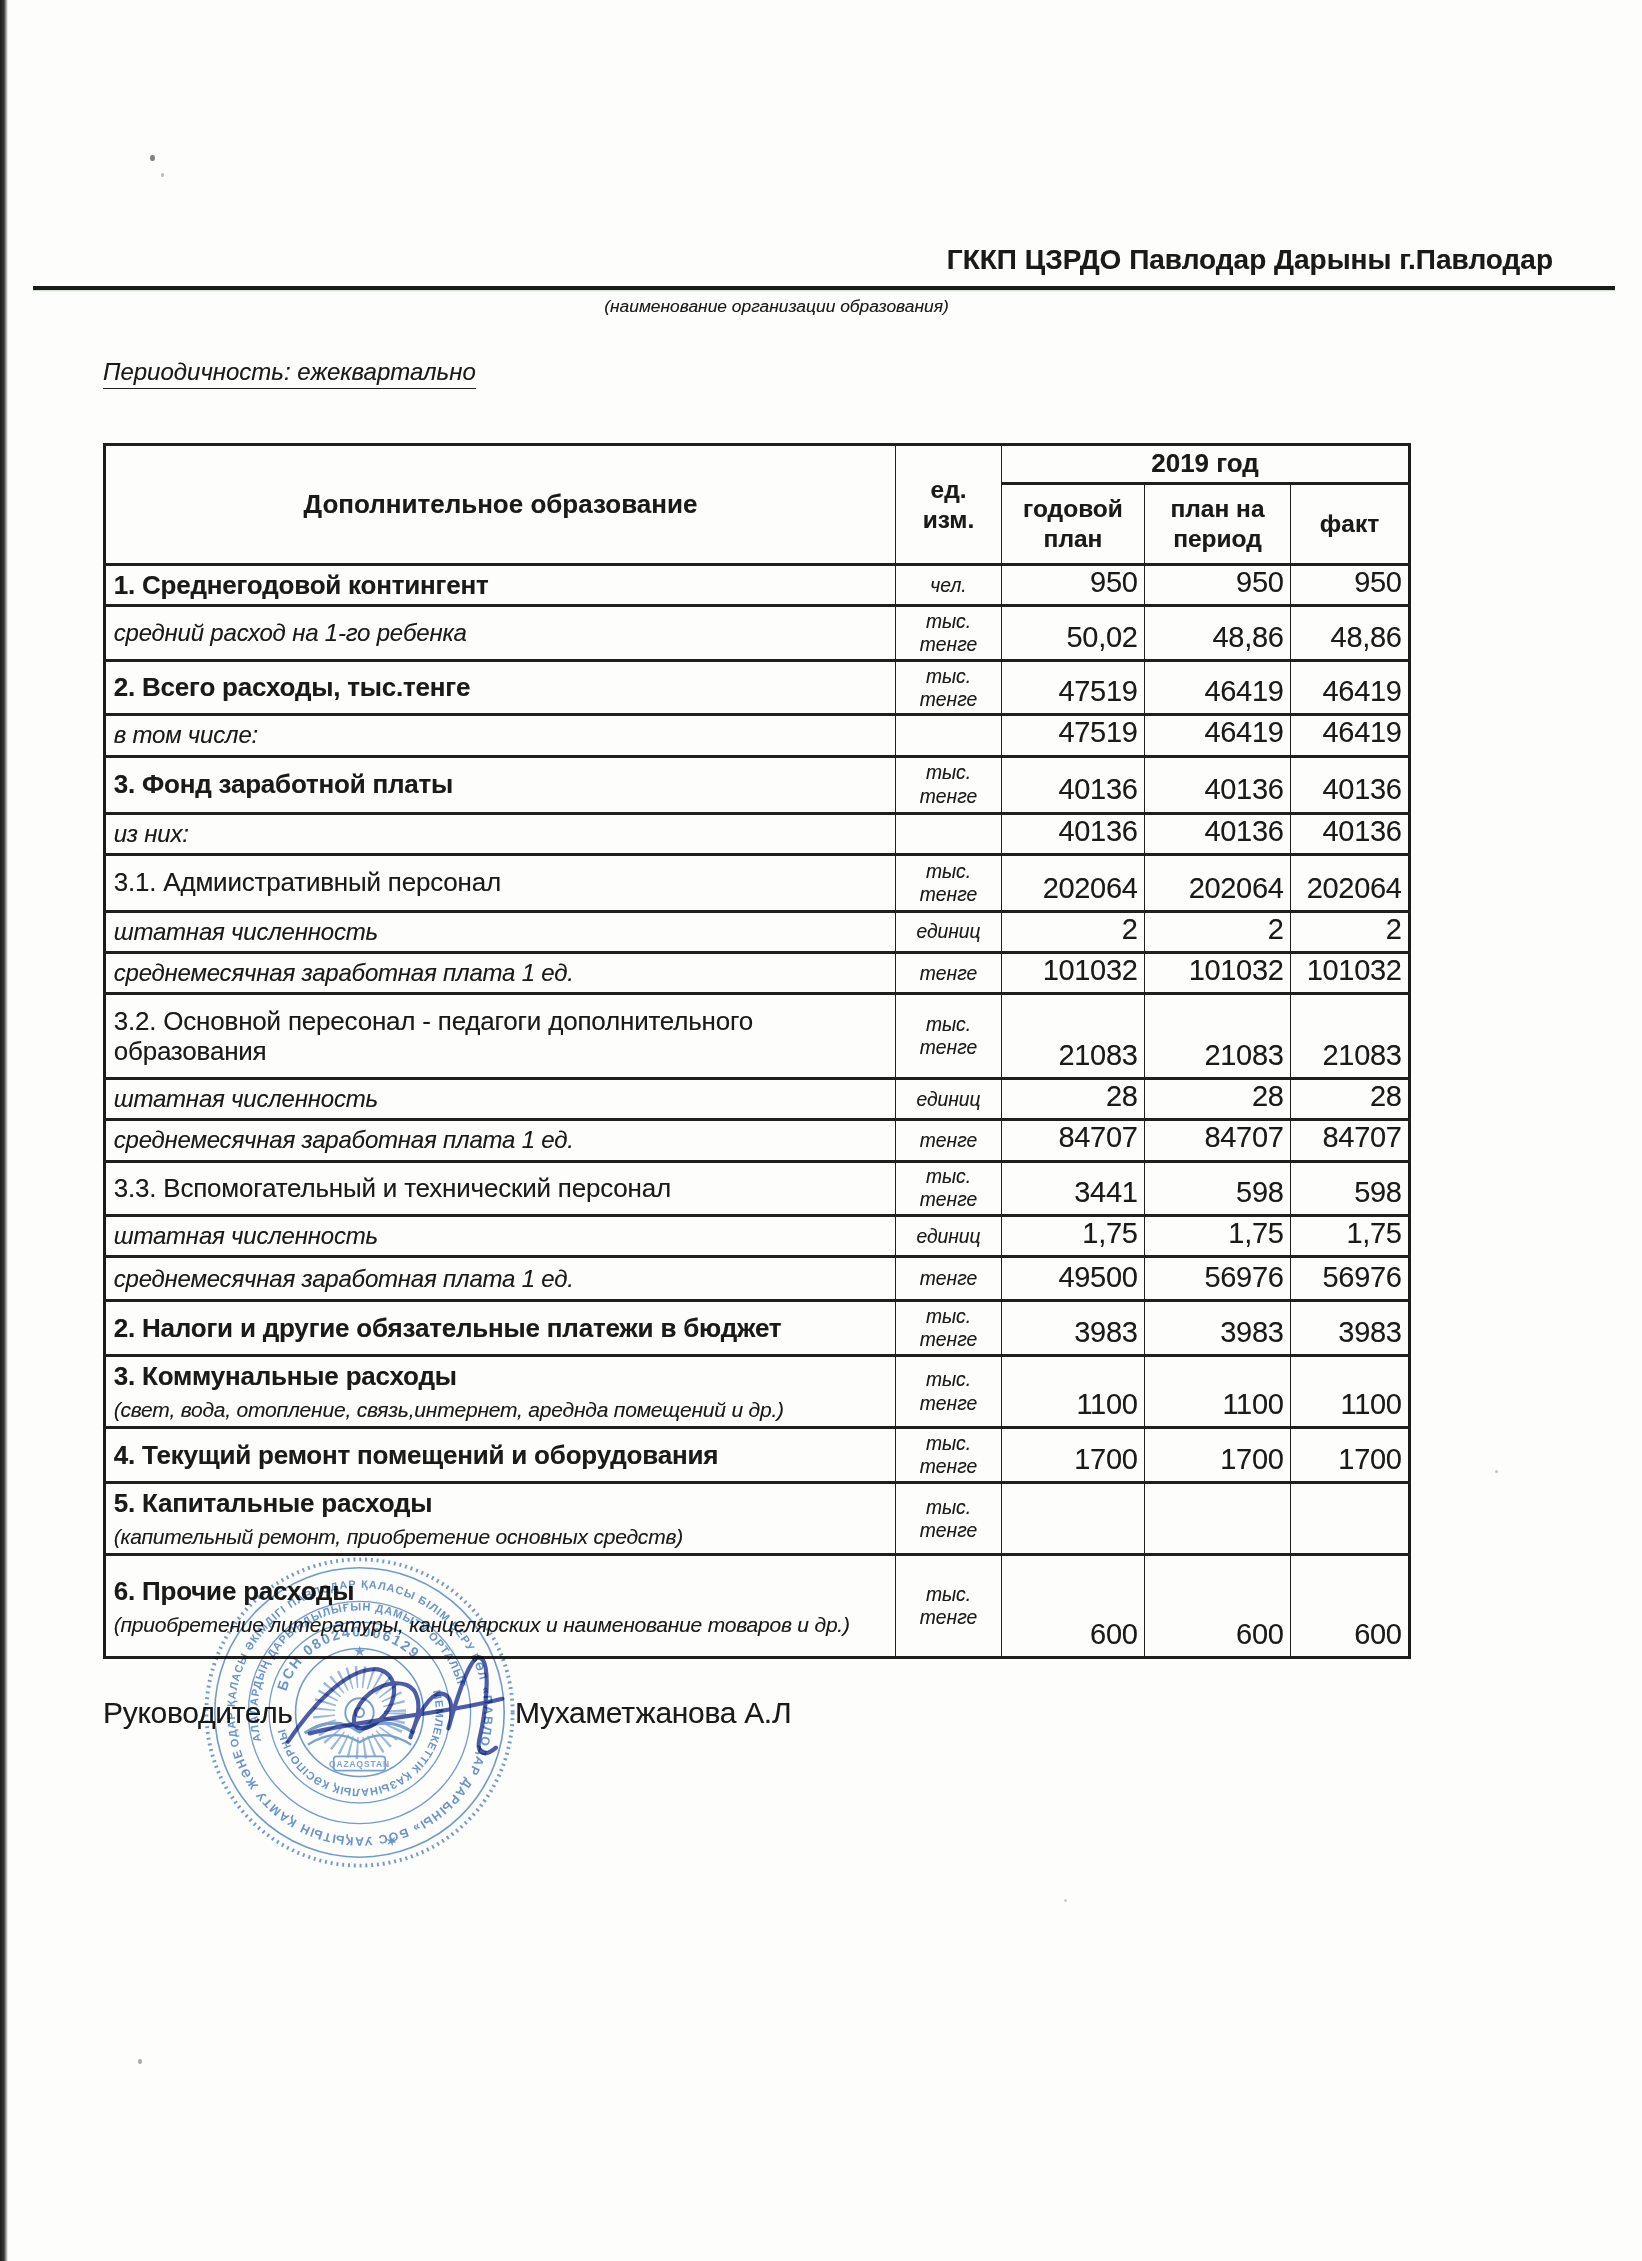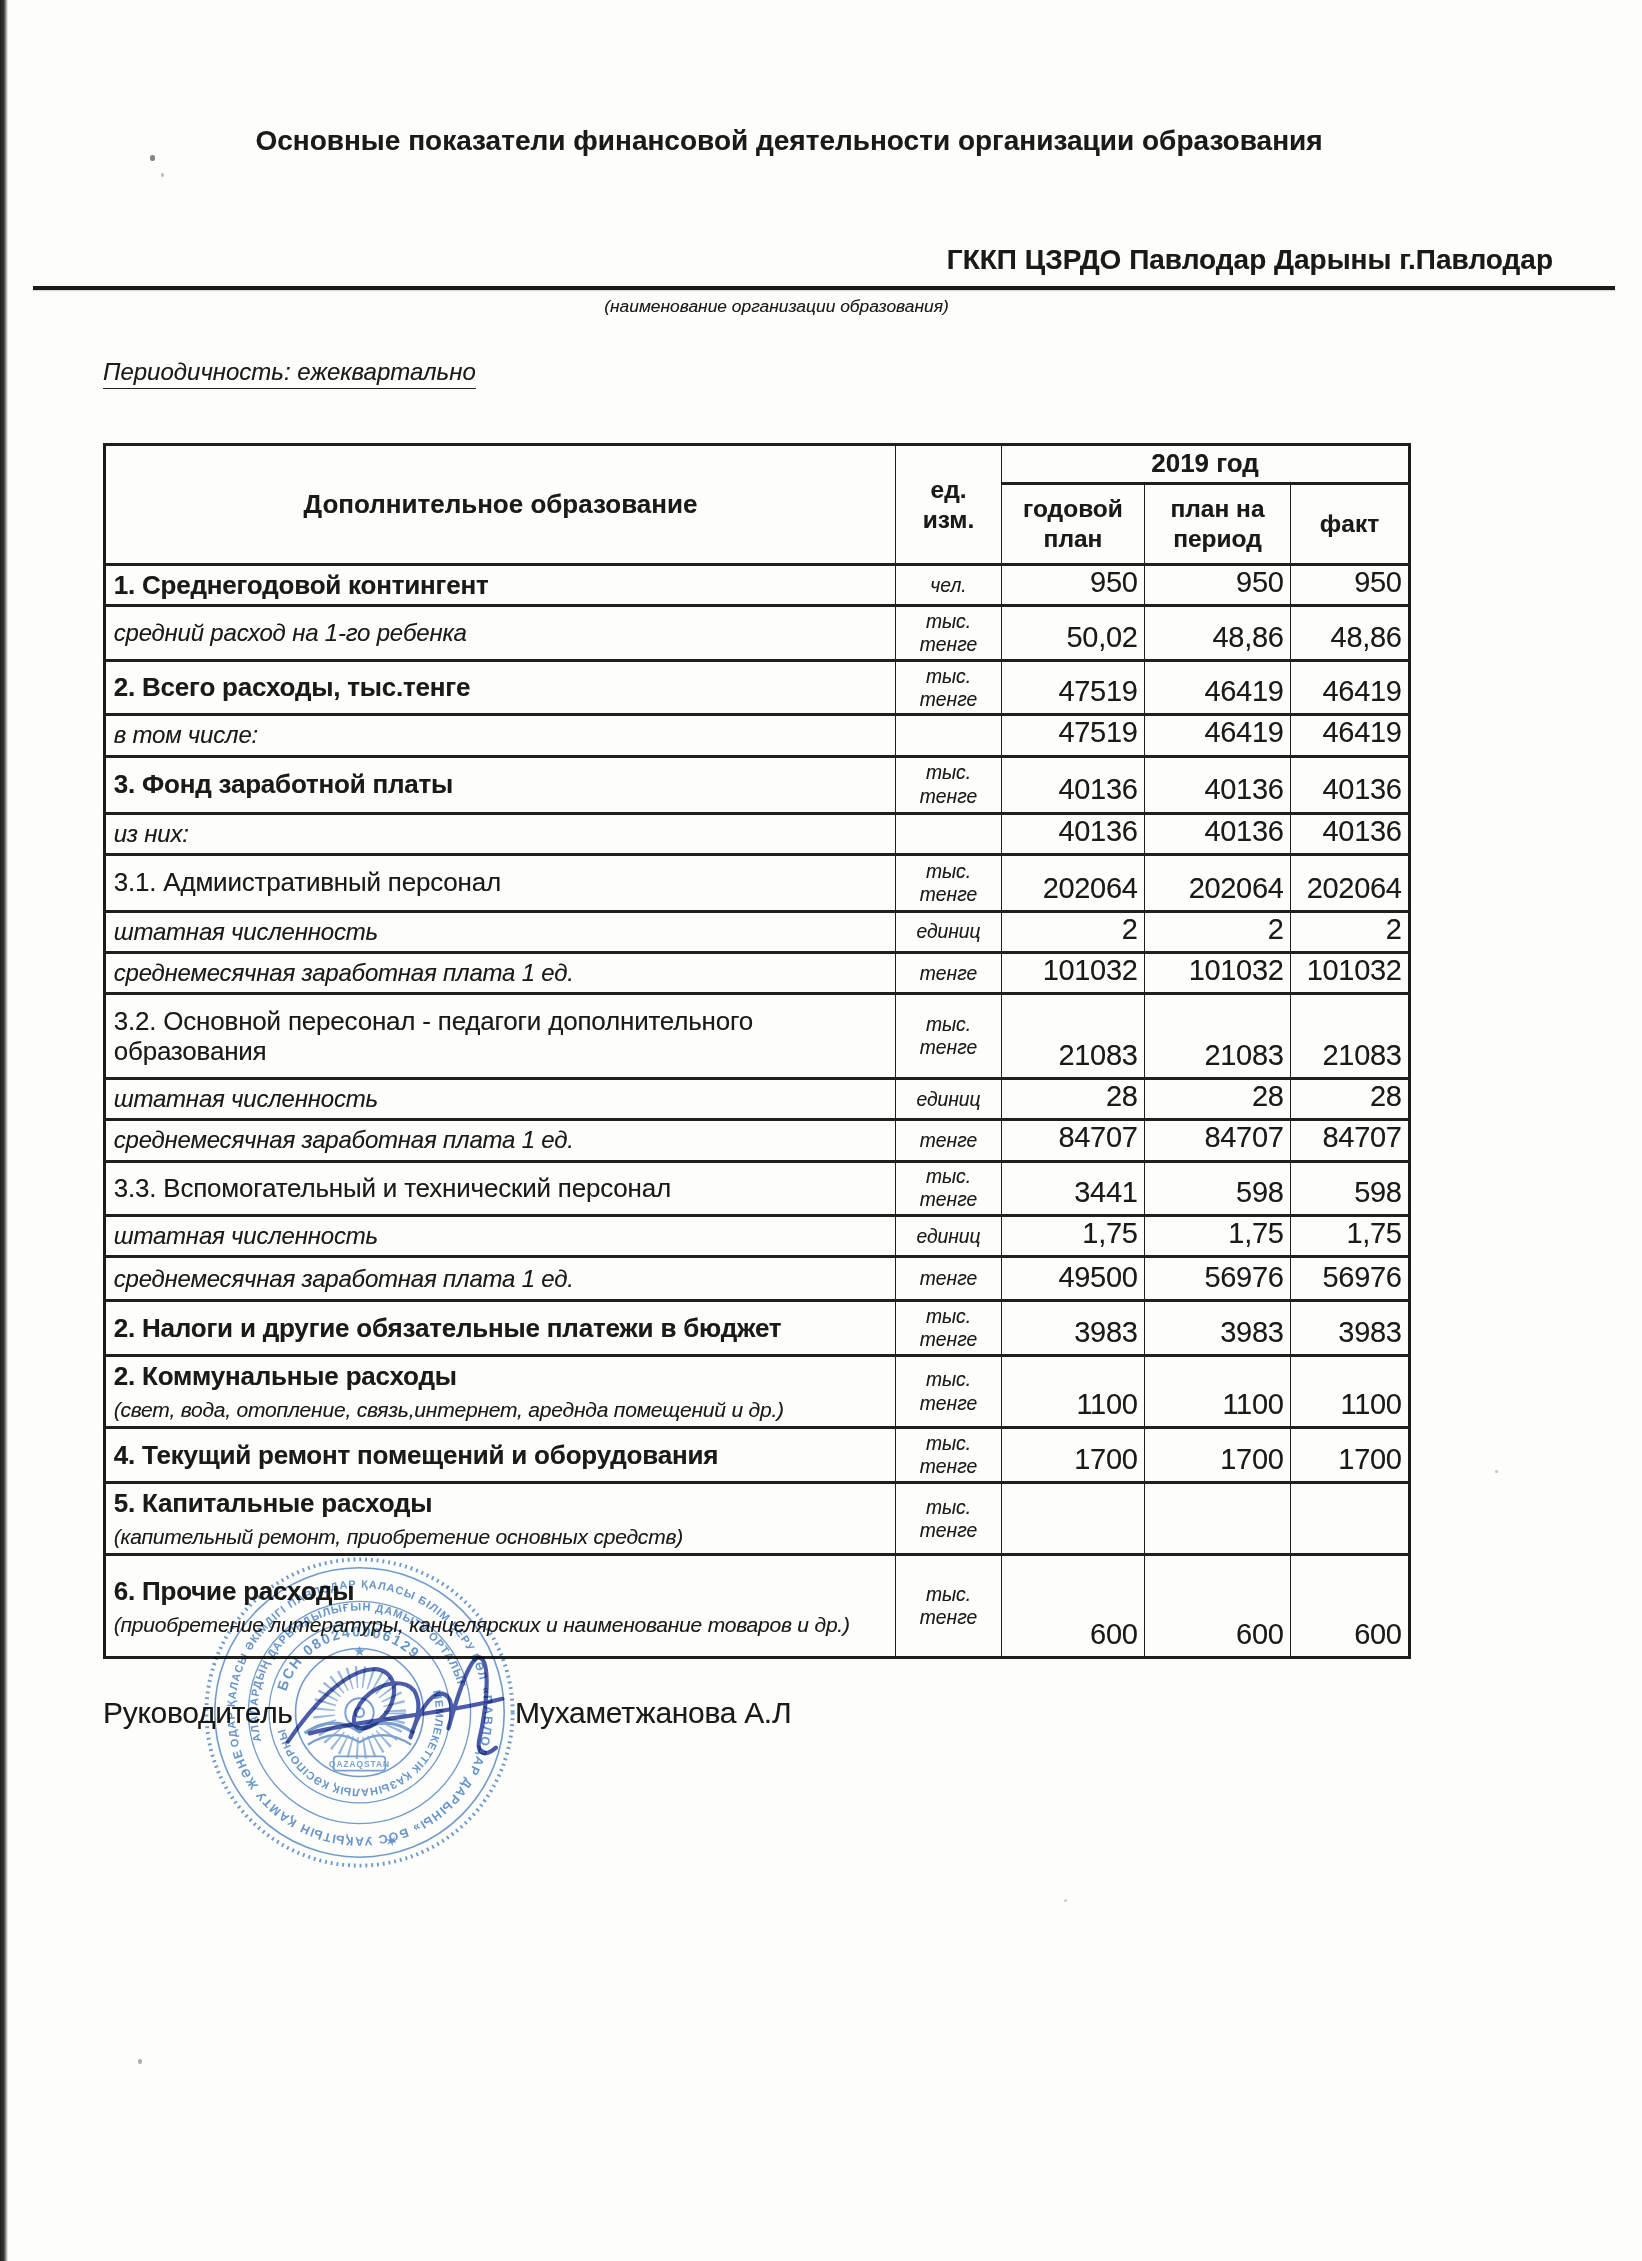--- a/index.html
+++ b/index.html
@@ -89,21 +89,20 @@
 <body>
 
 <div class="scan-edge"></div>
 <div class="speck" style="left:150px;top:155px;width:4.5px;height:6.4px;"></div>
 <div class="speck" style="left:161px;top:173px;width:2.6px;height:3.9px;opacity:.4;"></div>
 <div class="speck" style="left:138px;top:2059px;width:3.9px;height:4.5px;opacity:.5;"></div>
 <div class="speck" style="left:1495px;top:1470px;width:3.2px;height:3.2px;opacity:.35;"></div>
 <div class="speck" style="left:1064px;top:1899px;width:3.2px;height:3.2px;opacity:.3;"></div>
 
 <div class="title-wrap ink">
-  <div>Основные показатели финансовой деятельности организации образования</div>
 </div>
 
 <div class="org-wrap ink">ГККП ЦЗРДО Павлодар Дарыны г.Павлодар</div>
 <div class="org-rule"></div>
 <div class="org-caption ink">(наименование организации образования)</div>
 
 <div class="periodicity ink">Периодичность: ежеквартально</div>
 
 <table class="report-table ink">
   <colgroup>
@@ -265,21 +264,21 @@
         <td class="c-label">
           <span class="lbl bold">2. Налоги и другие обязательные платежи в бюджет</span>
         </td>
         <td class="c-unit">тыс. тенге</td>
         <td class="c-num">3983</td>
         <td class="c-num">3983</td>
         <td class="c-num">3983</td>
       </tr>
       <tr style="height: 72px;">
         <td class="c-label">
-          <span class="lbl bold">2. Коммунальные расходы</span>
+          <span class="lbl bold">3. Коммунальные расходы</span>
           <span class="sub">(свет, вода, отопление, связь,интернет, ареднда помещений и др.)</span>
         </td>
         <td class="c-unit">тыс. тенге</td>
         <td class="c-num">1100</td>
         <td class="c-num">1100</td>
         <td class="c-num">1100</td>
       </tr>
       <tr style="height: 50px;">
         <td class="c-label">
           <span class="lbl bold">4. Текущий ремонт помещений и оборудования</span>

